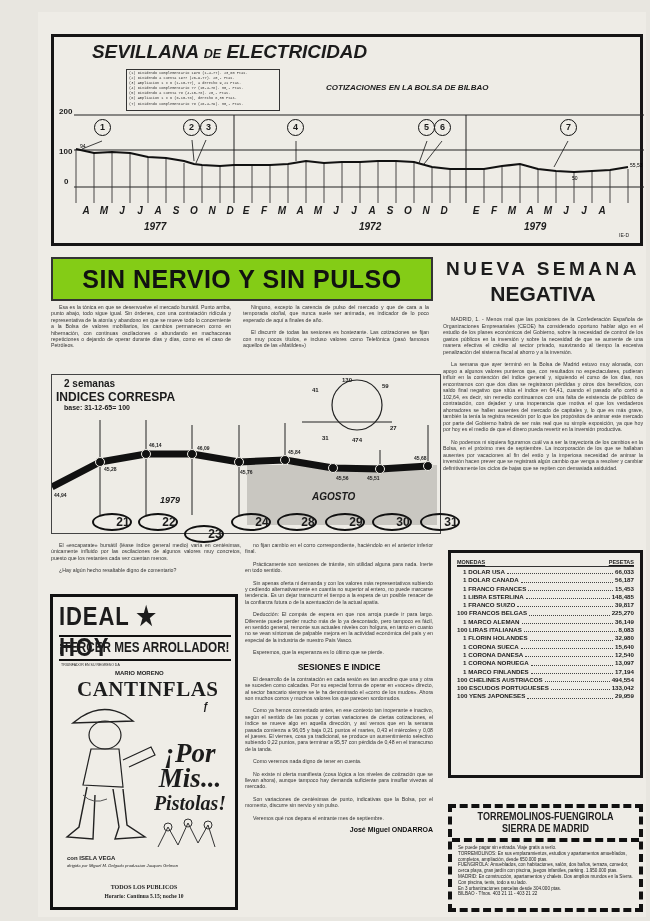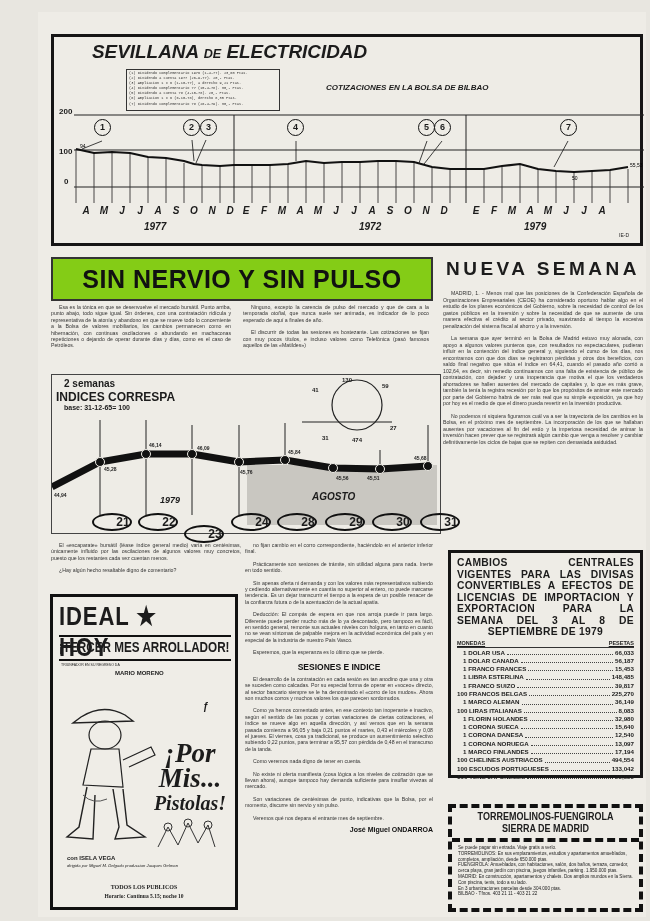--- a/index.html
+++ b/index.html
@@ -248,29 +248,29 @@
     <p class="p">Como ya hemos comentado antes, en ese contexto tan inoperante e inactivo, según el sentido de las pocas y cortas variaciones de ciertas cotizaciones, el índice se mueve algo en aquella dirección, y así vemos que en la semana pasada comienza a 96,05 y baja 0,21 puntos el martes, 0,43 el miércoles y 0,08 el jueves. El viernes, cosa ya tradicional, se produce un aumentimiento selectivo subiendo 0,22 puntos, para terminar a 95,57 con pérdida de 0,48 en el transcurso de la tanda.</p>
     <p class="p">Como veremos nada digno de tener en cuenta.</p>
     <p class="p">No existe ni oferta manifiesta (cosa lógica a los niveles de cotización que se llevan ahora), aunque tampoco hay demanda suficiente para insuflar vivezas al mercado.</p>
     <p class="p">Son variaciones de centésimas de punto, indicativas que la Bolsa, por el momento, discurre sin nervio y sin pulso.</p>
     <p class="p">Veremos qué nos depara el entrante mes de septiembre.</p>
     <div style="font-weight:900;font-size:7px;text-align:right;margin-top:6px;color:#111;">José Miguel ONDARROA</div>
   </div>
 
   <div class="abs" style="left:405px;top:246px;width:200px;">
     <div class="nueva">NUEVA SEMANA</div>
+    <div class="negativa" style="margin-top:2px;">NEGATIVA</div>
     <div class="small" style="margin-top:10px;font-size:5.2px;line-height:6.5px;">
       <p class="p">MADRID, 1. - Menos mal que las posiciones de la Confederación Española de Organizaciones Empresariales (CEOE) ha considerado oportuno hablar algo en el estudio de los planes económicos del Gobierno, sobre la necesidad de control de los gastos públicos en la inversión y sobre la necesidad de que se aumente de una manera efectiva el crédito al sector privado, suavizando al tiempo la excesiva penalización del sistema fiscal al ahorro y a la inversión.</p>
       <p class="p">La semana que ayer terminó en la Bolsa de Madrid estuvo muy alonada, con apoyo a algunos valores punteros que, con resultados no espectaculares, pudieran influir en la contención del índice general y, siguiendo el curso de los días, nos encontramos con que dos días se registraron pérdidas y otros dos beneficios, con saldo final negativo que sitúa el índice en 64,41, cuando el pasado año corrió a 102,64, es decir, sin remedio continuamos con una falta de existencia de público de contratación, con dejadez y una inoperancia que motiva el que los verdaderos ahorradores se hallen ausentes del mercado de capitales y, lo que es más grave, también la tenía la registra recesión por lo que los propósitos de animar este mercado por parte del Gobierno habrá de ser más real que su simple exposición, ya que hoy por hoy es el medio de que el dinero pueda revertir en la inversión productiva.</p>
       <p class="p">No podemos ni siquiera figurarnos cuál va a ser la trayectoria de los cambios en la Bolsa, en el próximo mes de septiembre. La incorporación de los que se hallaban ausentes por vacaciones al fin del estío y la imperiosa necesidad de animar la inversión hacen prever que se registrará algún cambio que venga a resolver y cambiar definitivamente los ciclos de bajas que se repiten con demasiada asiduidad.</p>
     </div>
   </div>
 
   <div class="abs box" style="left:410px;top:538px;width:195px;height:228px;padding:4px 6px;">
-    <div class="cur-title" style="text-align-last:center;">CAMBIOS CENTRALES VIGENTES PARA LAS DIVISAS CONVERTIBLES A EFECTOS DE LICENCIAS DE IMPORTACION Y EXPORTACION PARA LA SEMANA DEL 3 AL 8 DE SEPTIEMBRE DE 1979</div>
     <div style="display:flex;justify-content:space-between;font-weight:900;font-size:5.5px;margin-top:2px;border-bottom:1px solid #333;padding-bottom:1px;">
       <span style="text-decoration:underline;">MONEDAS</span>
       <span style="text-decoration:underline;">PESETAS</span>
     </div>
     <div style="margin-top:1px;">
       <div class="cur-row" style="padding-left:6px;">
           <span class="name">1 DOLAR USA</span>
           <span class="dots"></span>
           <span class="val">66,033</span>
         </div>
@@ -368,20 +368,21 @@
 
   <div class="abs" style="left:12px;top:582px;width:188px;height:316px;border:3px solid #111;box-sizing:border-box;background:#efede7;">
     <div class="abs" style="left:6px;top:4px;width:172px;">
       <div class="ideal"><span>IDEAL</span> <span>★</span> <span>HOY</span></div>
     </div>
     <div class="abs" style="left:6px;top:38px;width:172px;border-top:2px solid #111;"></div>
     <div class="abs tercer" style="left:6px;top:41px;">¡TERCER MES ARROLLADOR!</div>
     <div class="abs" style="left:6px;top:62px;width:172px;border-top:2px solid #111;"></div>
     <div class="abs" style="left:8px;top:66px;font-size:3.5px;">TRIUNFADOR EN SU REGRESO DA</div>
     <div class="abs" style="left:62px;top:73px;font-size:6px;font-weight:700;">MARIO MORENO</div>
+    <div class="abs cantinflas" style="left:24px;top:80px;">CANTINFLAS</div>
     <div class="abs" style="left:150px;top:104px;font-size:10px;font-weight:900;">ƒ</div>
 
     <svg class="abs" style="left:10px;top:108px;" width="95" height="150" viewBox="0 0 95 150">
       <path d="M18 12 Q40 -2 62 10 L70 16 L10 18 Z" fill="none" stroke="#222" stroke-width="1.4"></path>
       <ellipse cx="42" cy="30" rx="16" ry="14" fill="none" stroke="#222" stroke-width="1.2"></ellipse>
       <path d="M28 44 L20 80 L60 82 L56 44 Z" fill="none" stroke="#222" stroke-width="1.2"></path>
       <path d="M60 55 L88 42 L92 50 L66 62" fill="none" stroke="#222" stroke-width="1.2"></path>
       <path d="M24 82 L16 122 L4 132 L30 134 L32 90" fill="none" stroke="#222" stroke-width="1.4"></path>
       <path d="M50 84 L56 122 L52 134 L82 132 L64 120 L60 84" fill="none" stroke="#222" stroke-width="1.4"></path>
       <path d="M20 90 Q30 100 44 94" fill="none" stroke="#555" stroke-width="1"></path>

